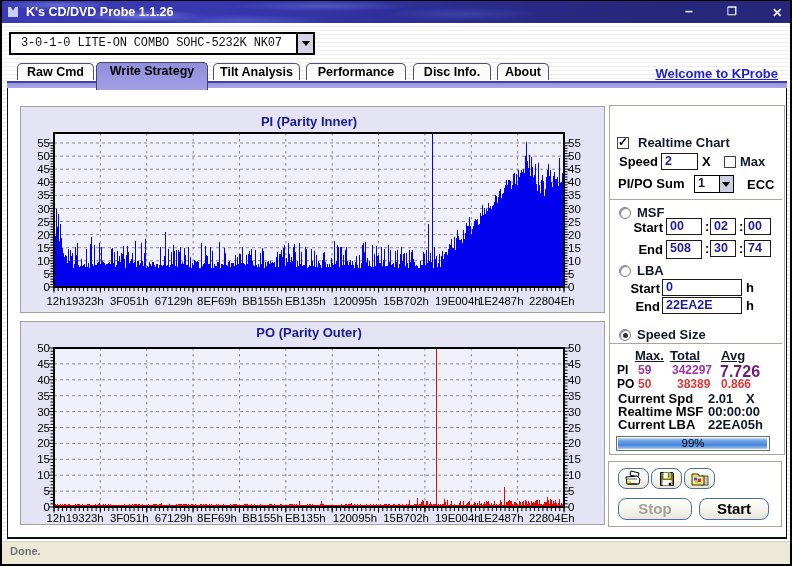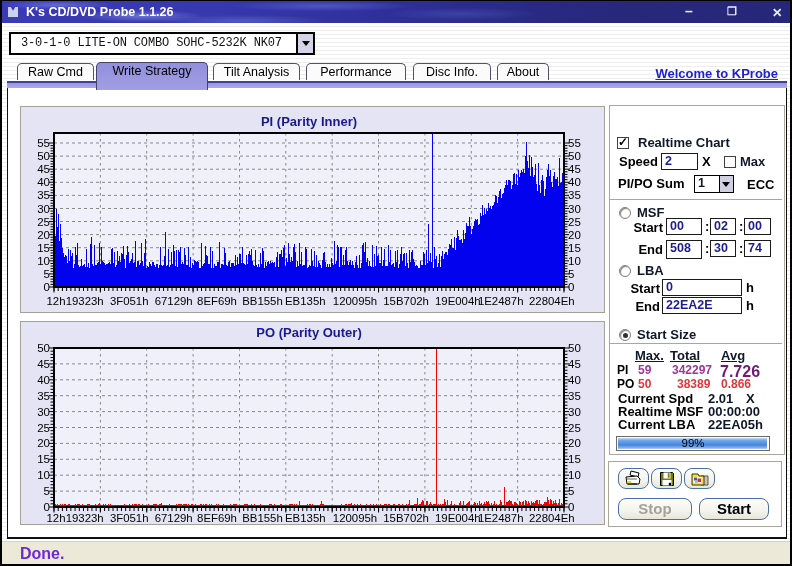--- a/index.html
+++ b/index.html
@@ -11,29 +11,29 @@
  radial-gradient(130px 8px at 320px 5px,rgba(100,110,215,.6),rgba(100,110,215,0) 70%),
  radial-gradient(80px 7px at 55px 4px,rgba(118,126,225,.7),rgba(118,126,225,0) 70%),
  radial-gradient(120px 9px at 240px 20px,rgba(105,115,220,.55),rgba(105,115,220,0) 70%),
  radial-gradient(110px 9px at 460px 13px,rgba(78,88,188,.5),rgba(78,88,188,0) 70%),
  linear-gradient(90deg,#3a3ab6 0%,#3737ae 28%,#30309e 46%,#2a2a88 64%,#27277c 80%,#26267a 100%)}
 #ticon{position:absolute;left:6px;top:6px;width:10px;height:10px;background:#c8d2ee;
  clip-path:polygon(0 0,28% 0,50% 38%,72% 0,100% 0,100% 100%,0 100%)}
 #ttext{position:absolute;left:24px;top:4px;font-size:12.5px;font-weight:bold;color:#fff}
 .wbtn{position:absolute;top:4px;color:#e8e8f0;font-weight:bold;font-size:12px}
 #statusbar{position:absolute;left:0;top:540px;width:788px;height:22px;background:#ece9d8;border-top:1px solid #d6d2c2}
-#statusbar div{position:absolute;left:18px;top:3px;font-weight:bold;font-size:16px;color:#6d28d9}
+#statusbar div{position:absolute;left:8px;top:3px;font-weight:bold;font-size:11px;color:#737373}
 #combo{position:absolute;left:7px;top:31px;width:306px;height:23px;background:#fff;border:2px solid #000;box-sizing:border-box}
 #combo .txt{position:absolute;left:10px;top:2px;font-family:"Liberation Mono",monospace;font-size:12px;letter-spacing:-0.15px;color:#111;white-space:pre}
 #combo .btn{position:absolute;right:0;top:0;width:15px;height:19px;background:#d4d4e6;border-left:2px solid #000}
 .tri{position:absolute;width:0;height:0;border:4px solid transparent;border-top:5px solid #000}
 #welcome{position:absolute;left:0;top:65px;width:776px;text-align:right;font-size:13px;font-weight:bold;color:#2222cc;text-decoration:underline}
 #tabs{position:absolute;left:15px;top:62px;height:19px}
 .tab{position:relative;float:left;height:17px;line-height:17px;text-align:center;
- font-size:12.5px;font-weight:normal;color:#000;background:#fbfbfb;border:1px solid #50506e;border-bottom:0;
+ font-size:12.5px;font-weight:bold;color:#000;background:#fbfbfb;border:1px solid #50506e;border-bottom:0;
  border-radius:5px 5px 0 0;box-sizing:border-box}
 .tab.active{margin-top:-1px;height:28px;background:linear-gradient(180deg,#928fdc,#a29ee4);border-color:#44446a;z-index:5}
 #dline{position:absolute;left:5px;top:80px;width:780px;height:2px;background:#4040a0}
 #band{position:absolute;left:5px;top:82px;width:780px;height:5px;background:linear-gradient(180deg,#9a96e0,#aeaae6)}
 #content{position:absolute;left:5px;top:87px;width:778px;height:449px;background:#fff;border-left:1px solid #101010;border-right:1px solid #101010;border-bottom:2px solid #101010;box-sizing:content-box}
 .cpanel{position:absolute;background:#e4e4f4;border:1px solid #a5a197;box-shadow:1px 1px 0 rgba(255,255,255,.95)}
 .gbox{position:absolute;border:1px solid #aaa69c;box-shadow:inset 1px 1px 0 #fff,1px 1px 0 #fff;background:transparent}
 .sep{position:absolute;height:1px;background:#aaa69c;box-shadow:0 1px 0 #fff}
 .lbl{position:absolute;font-weight:bold;font-size:13px;color:#000;white-space:nowrap}
 .nvy{color:#0f172a}
@@ -244,21 +244,21 @@
 <div class="radio" style="left:611px;top:174px"></div>
 <div class="lbl nvy" style="left:629px;top:172px">LBA</div>
 <div class="lbl" style="left:608px;top:190px;width:44px;text-align:right">Start</div>
 <div class="ibox" style="left:654px;top:188px;width:80px;height:17px;line-height:15px">0</div>
 <div class="lbl" style="left:738px;top:189px">h</div>
 <div class="lbl" style="left:608px;top:208px;width:44px;text-align:right">End</div>
 <div class="ibox" style="left:654px;top:206px;width:80px;height:17px;line-height:15px">22EA2E</div>
 <div class="lbl" style="left:738px;top:207px">h</div>
 
 <div class="radio sel" style="left:611px;top:238px"></div>
-<div class="lbl nvy" style="left:629px;top:236px">Start Size</div>
+<div class="lbl nvy" style="left:629px;top:236px">Speed Size</div>
 
 <div class="lbl nvy" style="left:627px;top:257px;text-decoration:underline">Max.</div>
 <div class="lbl nvy" style="left:662px;top:257px;text-decoration:underline">Total</div>
 <div class="lbl nvy" style="left:713px;top:257px;text-decoration:underline">Avg</div>
 <div class="lbl" style="left:609px;top:272px;font-size:12px">PI</div>
 <div class="lbl" style="left:630px;top:272px;color:#a035a0;font-size:12px">59</div>
 <div class="lbl" style="left:664px;top:272px;color:#a035a0;font-size:12px">342297</div>
 <div class="lbl" style="left:712px;top:272px;color:#701a75;font-size:16px">7.726</div>
 <div class="lbl" style="left:609px;top:286px;font-size:12px">PO</div>
 <div class="lbl" style="left:630px;top:286px;color:#e03838;font-size:12px">50</div>

